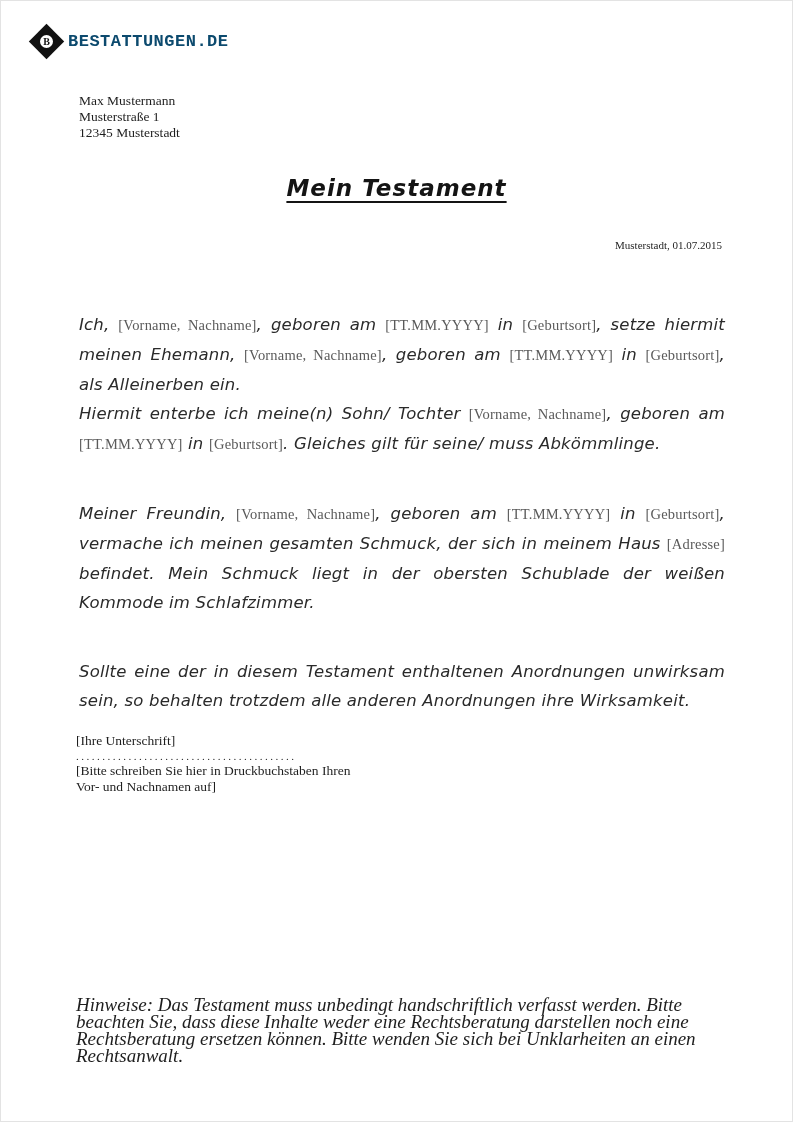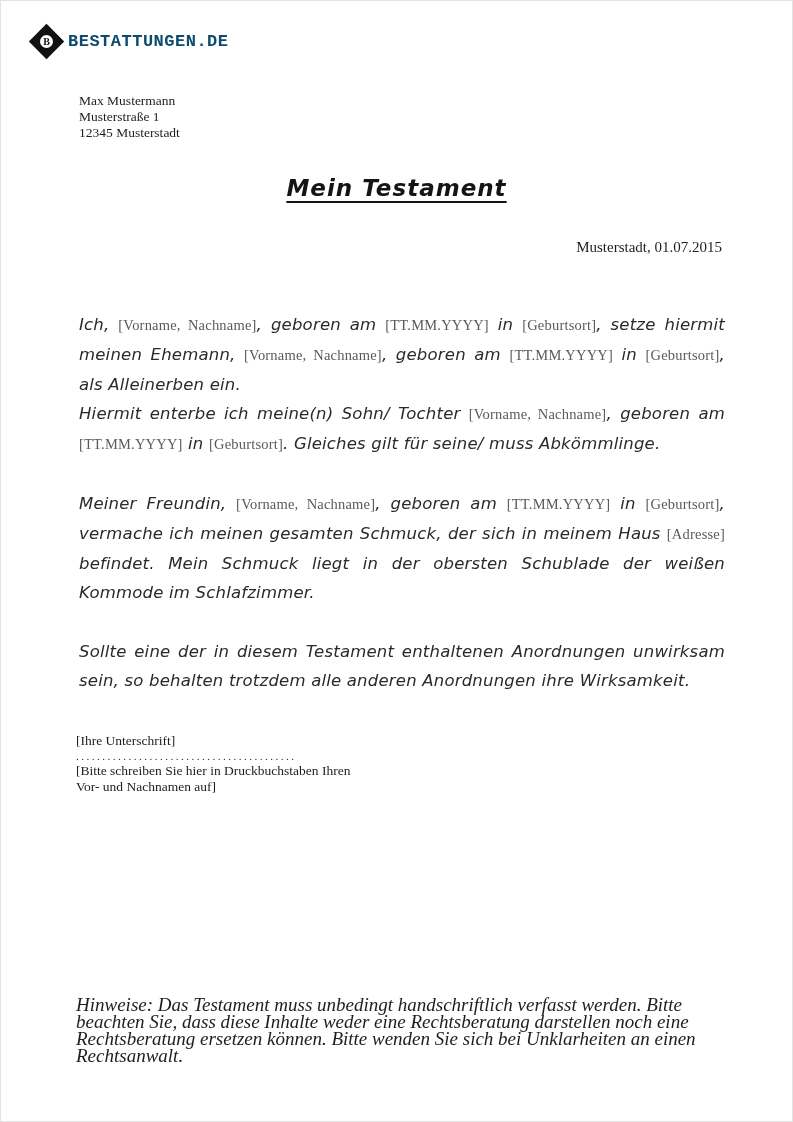--- a/index.html
+++ b/index.html
@@ -99,41 +99,41 @@
     text-underline-offset:5px;
     text-decoration-thickness:2px;
     margin-top:7px;
   }
 
   
   .dateline{
     position:absolute;
     top:238px;
     right:70px;
-    font-size:15px;
+    font-size:11px;
     color:#1e1e1e;
   }
 
   
   .body-text{
     position:absolute;
     top:309px;
     left:78px;
     width:646px;
   }
   .para{
     text-align:justify;
     font-family:"DejaVu Sans", sans-serif;
     font-style:italic;
     font-size:16.5px;
     line-height:29px;
     color:var(--hand-ink);
     letter-spacing:0.2px;
   }
-  .para.gap{margin-top:30px;}
+  .para.gap{margin-top:40px;}
   .para .hand{
     font-family:"DejaVu Sans", sans-serif;
     font-style:italic;
     color:var(--hand-ink);
   }
   .para .ph{
     font-family:"Liberation Serif", serif;
     font-style:normal;
     font-size:14.5px;
     color:var(--placeholder-ink);

